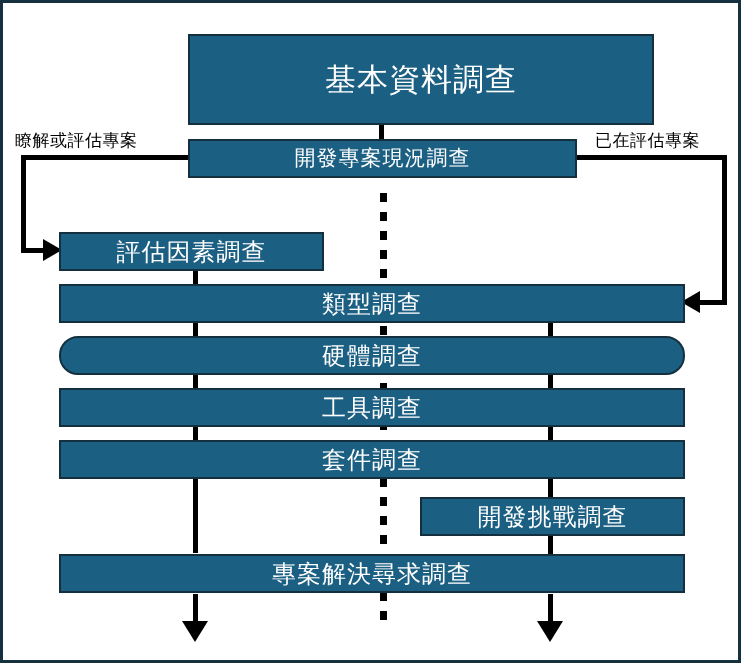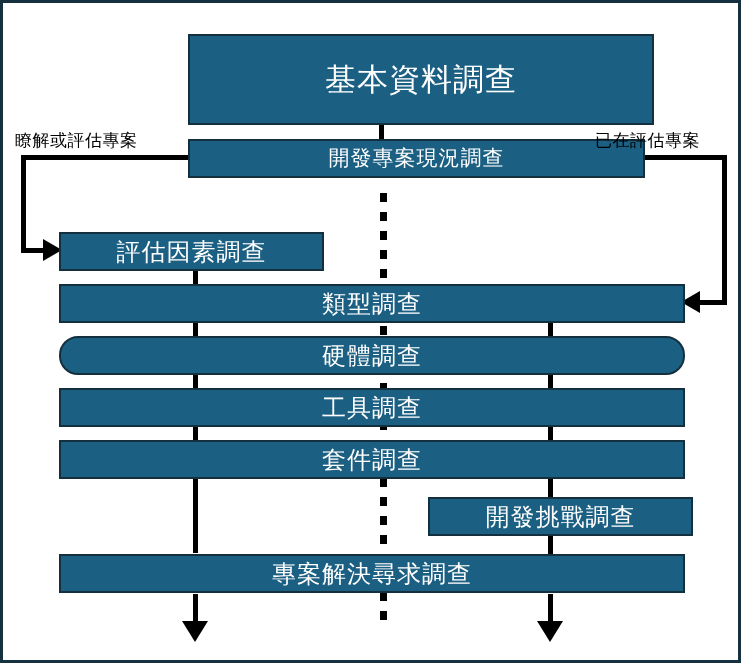--- a/index.html
+++ b/index.html
@@ -132,21 +132,21 @@
   <div class="vline" style="left:545px; top:533px; height:20px;"></div>
   <div class="vline" style="left:545px; top:591px; height:32px;"></div>
   <div class="arrow-down" style="left:534px; top:618px;"></div>
 
   <div class="dotline" style="left:377px; top:190px; height:428px;"></div>
 
   <div class="node big" style="left:185px; top:31px; width:466px; height:91px;">
     <span>基本資料調查</span>
   </div>
 
-  <div class="node mid" style="left:185px; top:136px; width:457px; height:39px;">
+  <div class="node mid" style="left:185px; top:136px; width:389px; height:39px;">
     <span>開發專案現況調查</span>
   </div>
 
   <div class="node small" style="left:56px; top:229px; width:265px; height:39px;">
     <span>評估因素調查</span>
   </div>
 
   <div class="node small" style="left:56px; top:281px; width:626px; height:39px;">
     <span>類型調查</span>
   </div>
@@ -156,21 +156,21 @@
   </div>
 
   <div class="node small" style="left:56px; top:385px; width:626px; height:39px;">
     <span>工具調查</span>
   </div>
 
   <div class="node small" style="left:56px; top:437px; width:626px; height:39px;text-align:center;">
     <span>套件調查</span>
   </div>
 
-  <div class="node small" style="left:417px; top:494px; width:265px; height:39px;margin-left:8px;">
+  <div class="node small" style="left:417px; top:494px; width:265px; height:39px;">
     <span>開發挑戰調查</span>
   </div>
 
   <div class="node small" style="left:56px; top:551px; width:626px; height:39px;">
     <span>專案解決尋求調查</span>
   </div>
 
 </div>
 
 </body></html>

